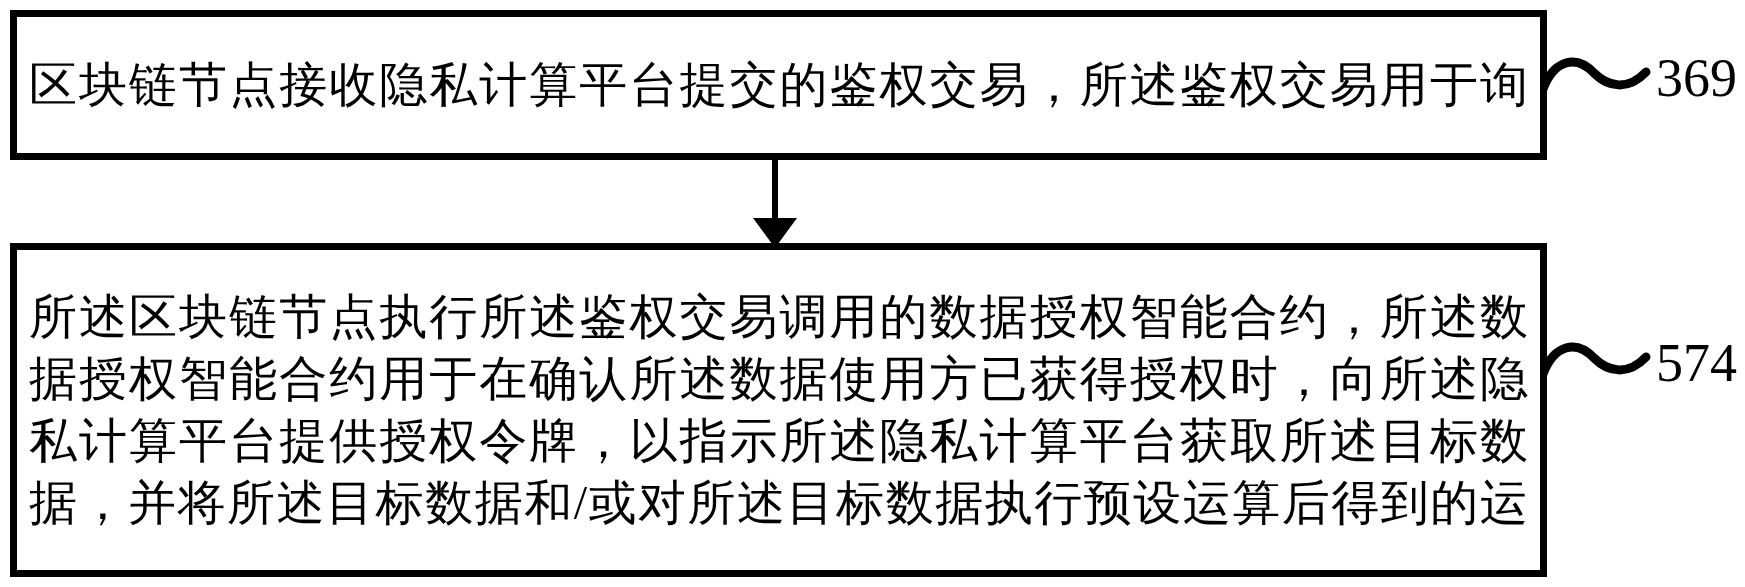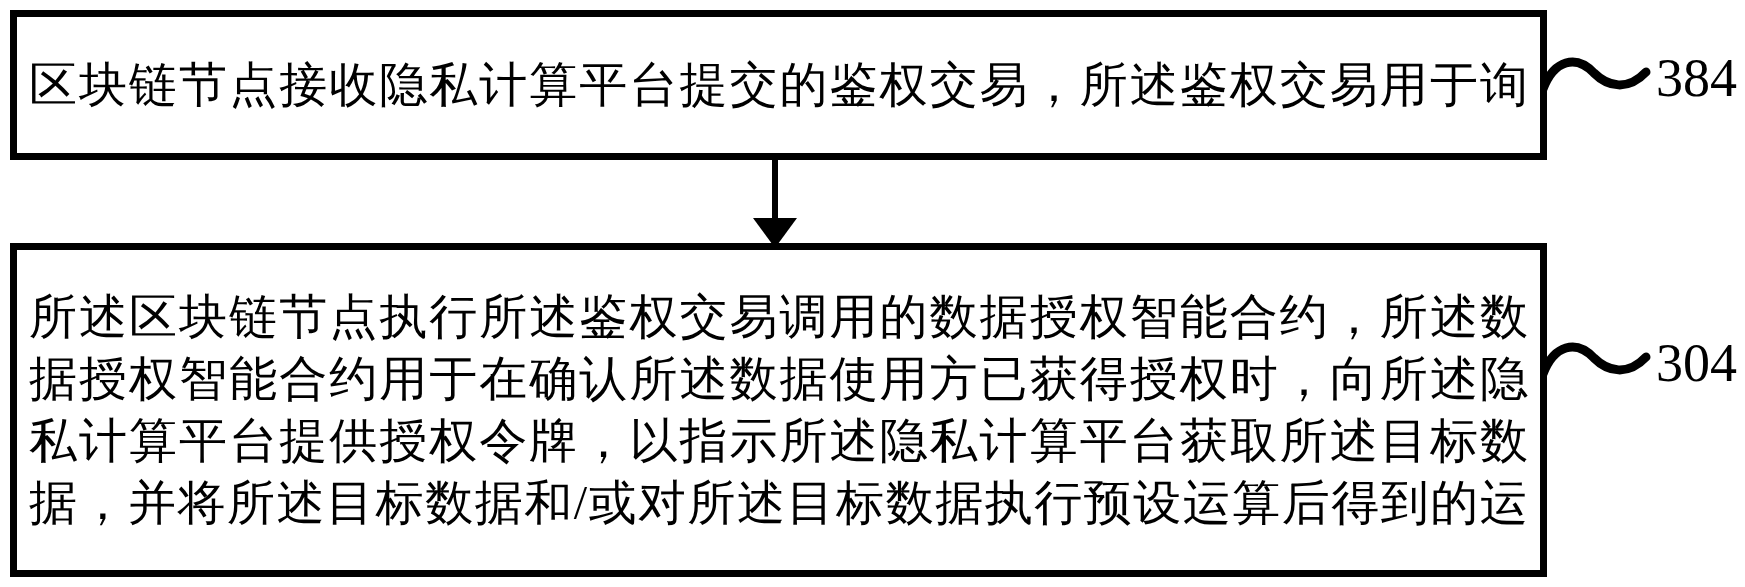--- a/index.html
+++ b/index.html
@@ -250,20 +250,20 @@
         <span>得</span>
         <span>到</span>
         <span>的</span>
         <span>运</span>
       </div>
   </div>
 
   <svg class="squiggle squiggle-302" viewBox="0 0 112 52">
     <path d="M 3 37 C 14 8, 36 2, 54 21 C 68 35, 88 39, 106 20" fill="none" stroke="#000000" stroke-width="9" stroke-linecap="round"></path>
   </svg>
-  <div class="ref-label label-302">384</div>
+  <div class="ref-label label-302">369</div>
 
   <svg class="squiggle squiggle-304" viewBox="0 0 112 52">
     <path d="M 3 37 C 14 8, 36 2, 54 21 C 68 35, 88 39, 106 20" fill="none" stroke="#000000" stroke-width="9" stroke-linecap="round"></path>
   </svg>
-  <div class="ref-label label-304">304</div>
+  <div class="ref-label label-304">574</div>
 
 </div>
 
 </body></html>

